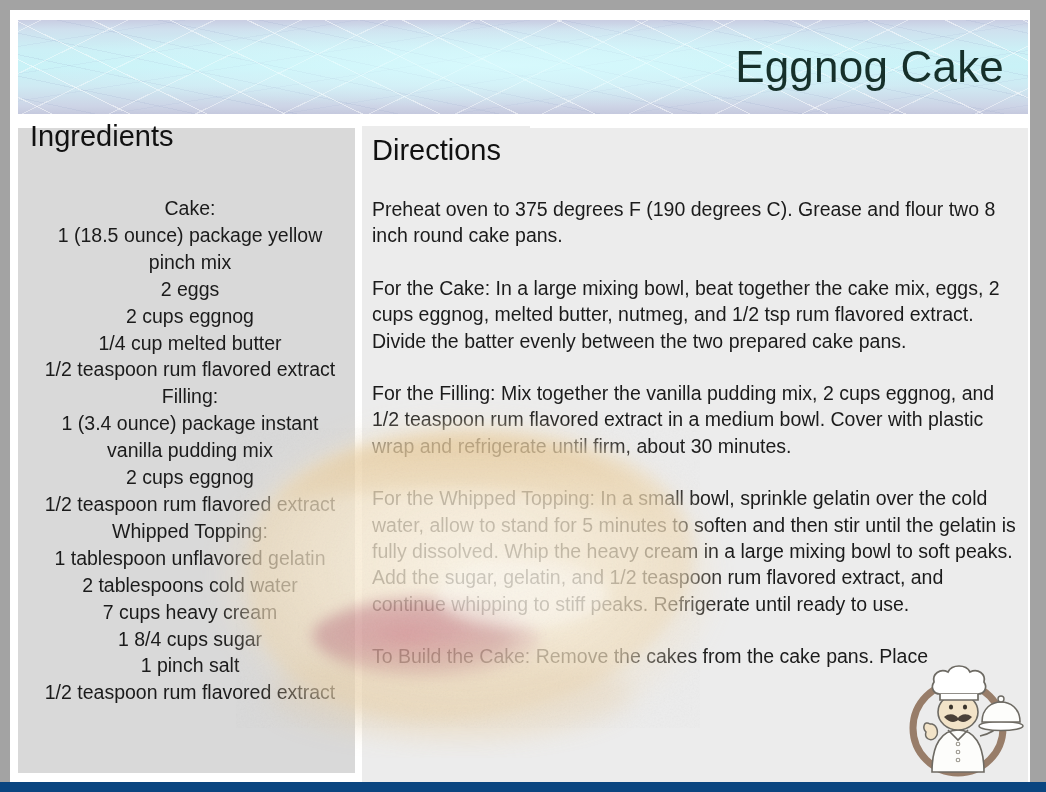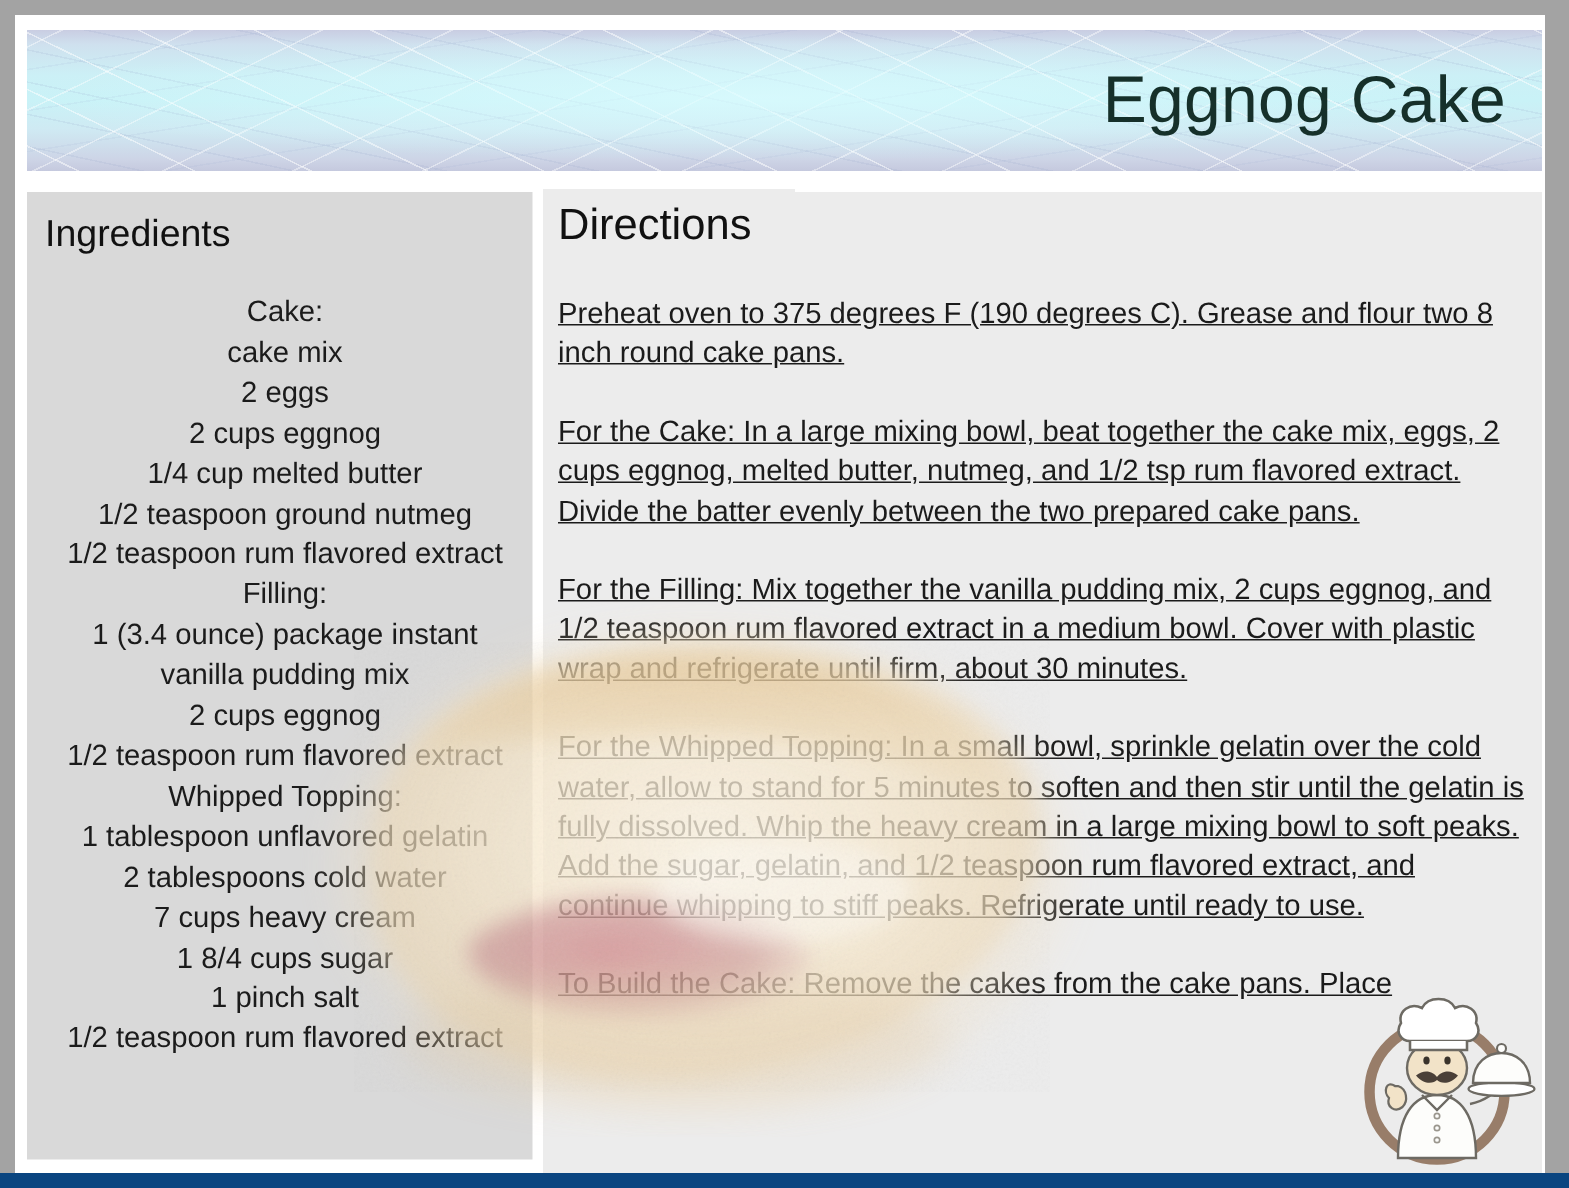--- a/index.html
+++ b/index.html
@@ -110,22 +110,22 @@
     position: absolute;
     left: 8px;
     top: 118px;
     width: 188px;
     height: 48px;
     background: #d9d9d9;
   }
   .ingredients-heading {
     position: absolute;
     left: 20px;
-    top: 134px;
-    font-size: 25px;
+    top: 112px;
+    font-size: 29px;
     line-height: 1;
     color: #111111;
     white-space: nowrap;
   }
   .ingredients-body {
     position: absolute;
     left: 20px;
     top: 185px;
     width: 320px;
     font-size: 19.5px;
@@ -167,21 +167,20 @@
     position: absolute;
     left: 362px;
     top: 186px;
     width: 650px;
     font-size: 19.5px;
     line-height: 26.4px;
     color: #1b1b1b;
   }
   .directions-body p {
     margin: 0 0 26px 0;
-    text-decoration: underline;
   }
   .directions-body p:last-child {
     margin-bottom: 0;
   }
 
   
   .cake-watermark {
     position: absolute;
     left: 190px;
     top: 388px;
@@ -221,25 +220,25 @@
       <div class="banner-weave"></div>
       <div class="banner-sheen"></div>
       <div class="recipe-title">Eggnog Cake</div>
     </div>
 
     <div class="ingredients-panel"></div>
     <div class="ingredients-tab"></div>
     <div class="ingredients-heading">Ingredients</div>
     <div class="ingredients-body">
         <div class="ing-line">Cake:</div>
-        <div class="ing-line">cake mix</div>
+        <div class="ing-line">1 (18.5 ounce) package yellow</div>
+        <div class="ing-line">pinch mix</div>
         <div class="ing-line">2 eggs</div>
         <div class="ing-line">2 cups eggnog</div>
         <div class="ing-line">1/4 cup melted butter</div>
-        <div class="ing-line">1/2 teaspoon ground nutmeg</div>
         <div class="ing-line">1/2 teaspoon rum flavored extract</div>
         <div class="ing-line">Filling:</div>
         <div class="ing-line">1 (3.4 ounce) package instant</div>
         <div class="ing-line">vanilla pudding mix</div>
         <div class="ing-line">2 cups eggnog</div>
         <div class="ing-line">1/2 teaspoon rum flavored extract</div>
         <div class="ing-line">Whipped Topping:</div>
         <div class="ing-line">1 tablespoon unflavored gelatin</div>
         <div class="ing-line">2 tablespoons cold water</div>
         <div class="ing-line">7 cups heavy cream</div>

